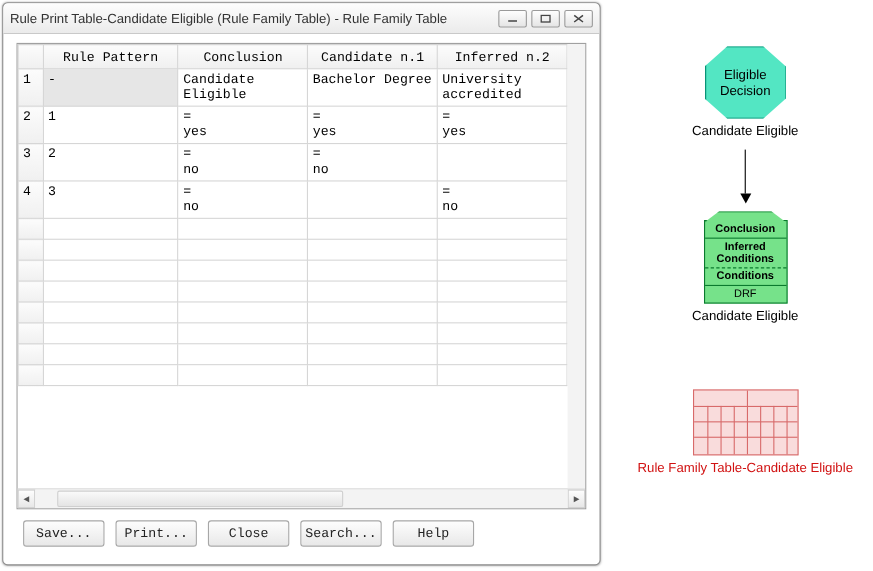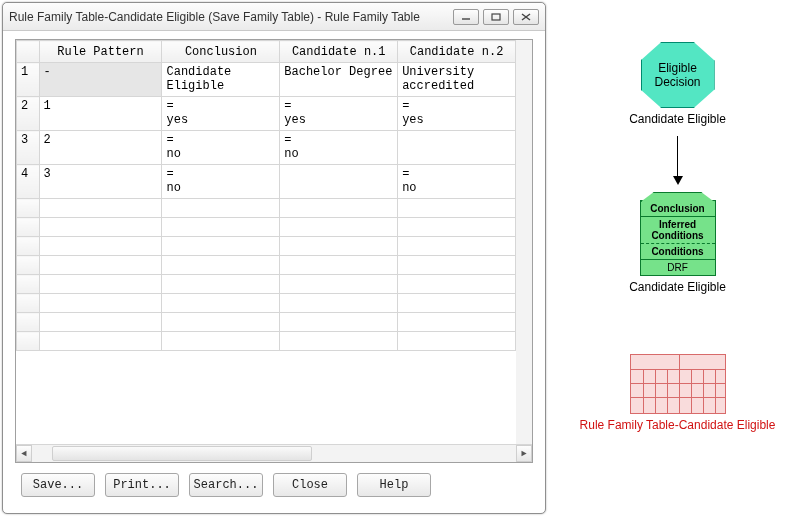--- a/index.html
+++ b/index.html
@@ -201,21 +201,21 @@
   }
   .table-icon .rowline{position:absolute;left:0;right:0;height:1px;background:#d86a6a;}
   .table-icon .colline{position:absolute;top:0;bottom:0;width:1px;background:#d86a6a;}
   .red-lbl{font-size:12px;color:#d11212;text-align:center;margin-top:4px;}
 </style>
 </head>
 <body>
 
 <div class="dialog">
   <div class="titlebar">
-    <div class="title">Rule Family Table-Candidate Eligible (Save Family Table) - Rule Family Table</div>
+    <div class="title">Rule Print Table-Candidate Eligible (Rule Family Table) - Rule Family Table</div>
     <div class="win-btn">
       <svg width="10" height="8">
           <line x1="1" y1="6" x2="9" y2="6" stroke="#444" stroke-width="1.4"></line>
         </svg>
     </div>
     <div class="win-btn">
       <svg width="10" height="8">
           <rect x="1" y="1" width="8" height="6" fill="none" stroke="#444" stroke-width="1.2"></rect>
         </svg>
     </div>
@@ -238,21 +238,21 @@
                 <col class="col-std">
                 <col class="col-std">
                 <col class="col-std">
           </colgroup>
           <thead>
             <tr>
               <th class="rownum-col"></th>
               <th>Rule Pattern</th>
               <th>Conclusion</th>
               <th>Candidate n.1</th>
-              <th>Candidate n.2</th>
+              <th>Inferred n.2</th>
             </tr>
           </thead>
           <tbody id="grid-body">
                 <tr>
                   <td class="rownum" style="white-space: pre-line;">1</td>
                   <td class="selected" style="white-space: pre-line;">-</td>
                   <td style="white-space: pre-line; height: 34px;">Candidate Eligible</td>
                   <td style="white-space: pre-line; height: 34px;">Bachelor Degree</td>
                   <td style="white-space: pre-line; height: 34px;">University accredited</td>
                 </tr>
@@ -350,22 +350,22 @@
         <div class="track">
           <div class="thumb"></div>
         </div>
         <div class="arrow">►</div>
       </div>
     </div>
 
     <div class="button-row">
       <div class="btn">Save...</div>
       <div class="btn">Print...</div>
+      <div class="btn">Close</div>
       <div class="btn">Search...</div>
-      <div class="btn">Close</div>
       <div class="btn">Help</div>
     </div>
   </div>
 </div>
 
 <div class="diagram">
   <div class="octagon">
     <div>
       <div>Eligible</div>
       <div>Decision</div>

